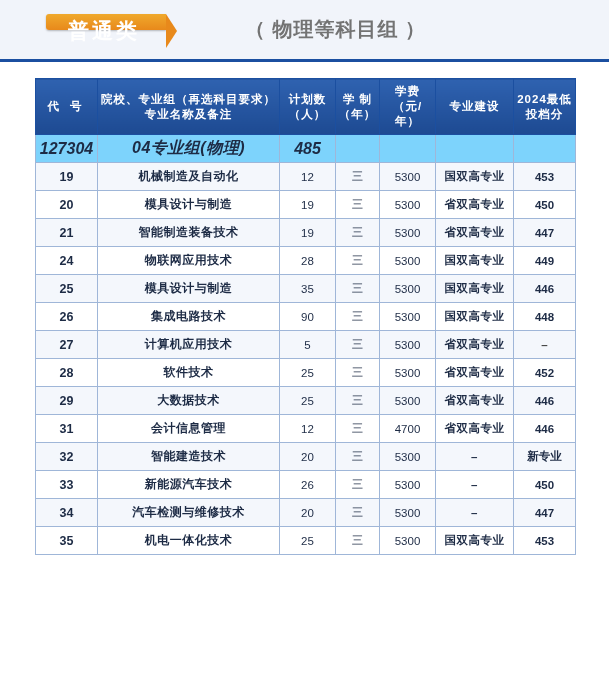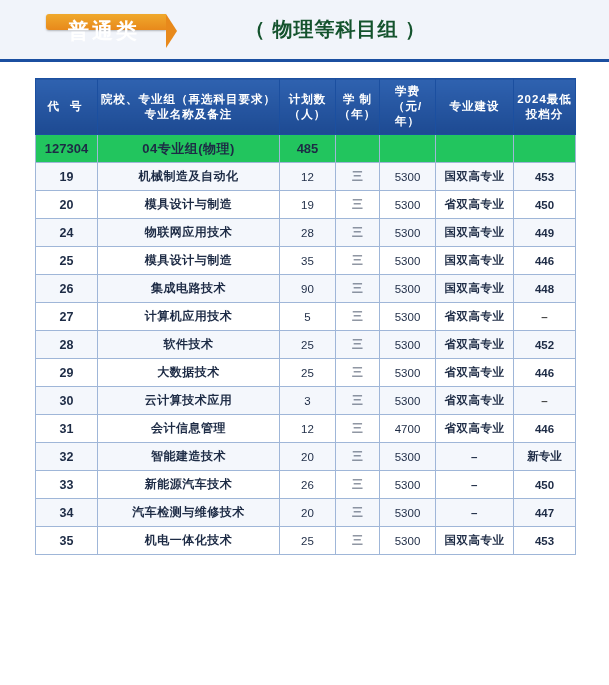--- a/index.html
+++ b/index.html
@@ -53,21 +53,21 @@
     border-top: 17px solid transparent;
     border-bottom: 17px solid transparent;
     border-left: 11px solid #e8891b;
   }
   .subject-group {
     position: absolute;
     left: 245px;
     top: 16px;
     font-size: 20px;
     font-weight: bold;
-    color: #14532d;
+    color: #737373;
     letter-spacing: 1px;
   }
 
   
   .table-wrap {
     position: absolute;
     left: 35px;
     top: 78px;
     width: 540px;
   }
@@ -94,22 +94,23 @@
     letter-spacing: 1px;
   }
   thead th.code-col { letter-spacing: 4px; }
   tbody td {
     height: 28px;
     background: #ffffff;
   }
   tbody tr:nth-child(even) td { background: #f4f7fc; }
   tbody tr.group-row td {
     font-weight: bold;
-    background: #22c55e;
-    font-size: 13px;
+    background: #7dd3fc;
+    font-size: 16px;
+    font-style: italic;
   }
   tbody tr.group-row td.gr-name { letter-spacing: 0.5px; }
   td.c-name { font-weight: bold; letter-spacing: 0.5px; font-size: 12px; }
   td.c-code { font-weight: bold; font-size: 12.5px; }
   td.c-build { font-weight: bold; color: #1d2b45; letter-spacing: 0.5px; }
   td.c-score { font-weight: bold; }
   td.new-major { font-weight: bold; }
   .dash { color: #444; }
 </style>
 </head>
@@ -188,20 +189,29 @@
         <tr>
           <td class="c-code">20</td>
           <td class="c-name">模具设计与制造</td>
           <td>19</td>
           <td>三</td>
           <td>5300</td>
           <td class="c-build">省双高专业</td>
           <td class="c-score">450</td>
         </tr>
         <tr>
+          <td class="c-code">21</td>
+          <td class="c-name">智能制造装备技术</td>
+          <td>19</td>
+          <td>三</td>
+          <td>5300</td>
+          <td class="c-build">省双高专业</td>
+          <td class="c-score">447</td>
+        </tr>
+        <tr>
           <td class="c-code">24</td>
           <td class="c-name">物联网应用技术</td>
           <td>28</td>
           <td>三</td>
           <td>5300</td>
           <td class="c-build">国双高专业</td>
           <td class="c-score">449</td>
         </tr>
         <tr>
           <td class="c-code">25</td>
@@ -242,29 +252,20 @@
         <tr>
           <td class="c-code">29</td>
           <td class="c-name">大数据技术</td>
           <td>25</td>
           <td>三</td>
           <td>5300</td>
           <td class="c-build">省双高专业</td>
           <td class="c-score">446</td>
         </tr>
         <tr>
-          <td class="c-code">30</td>
-          <td class="c-name">云计算技术应用</td>
-          <td>3</td>
-          <td>三</td>
-          <td>5300</td>
-          <td class="c-build">省双高专业</td>
-          <td class="c-score dash">–</td>
-        </tr>
-        <tr>
           <td class="c-code">31</td>
           <td class="c-name">会计信息管理</td>
           <td>12</td>
           <td>三</td>
           <td>4700</td>
           <td class="c-build">省双高专业</td>
           <td class="c-score">446</td>
         </tr>
         <tr>
           <td class="c-code">32</td>

